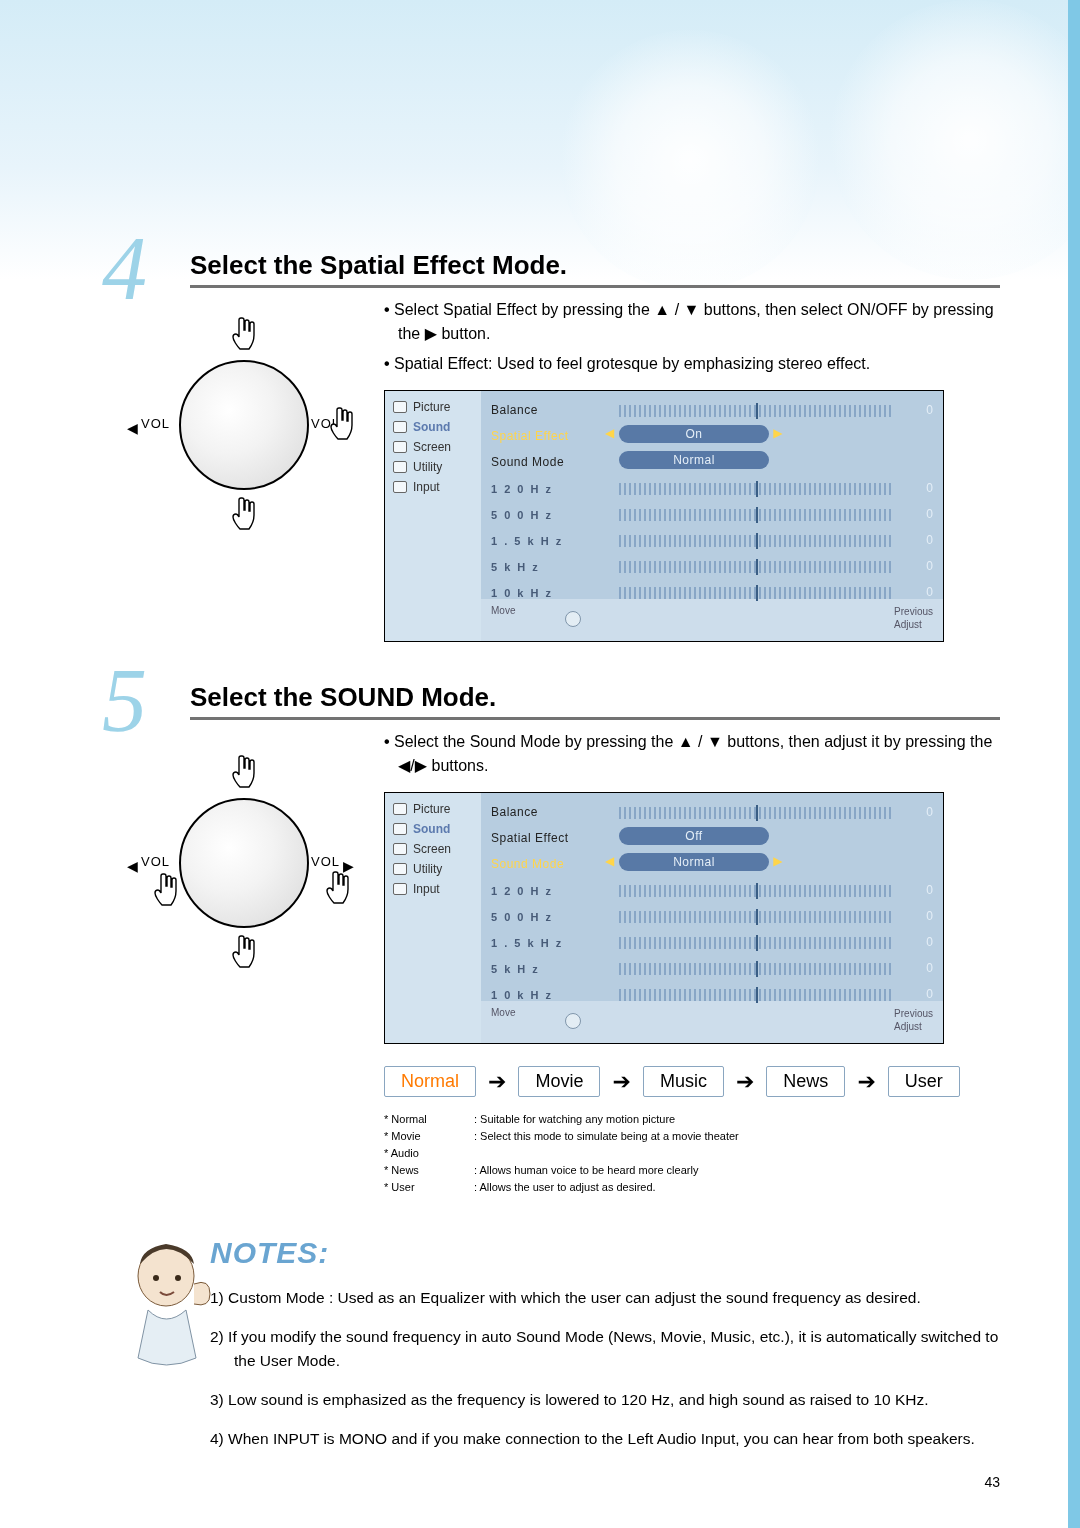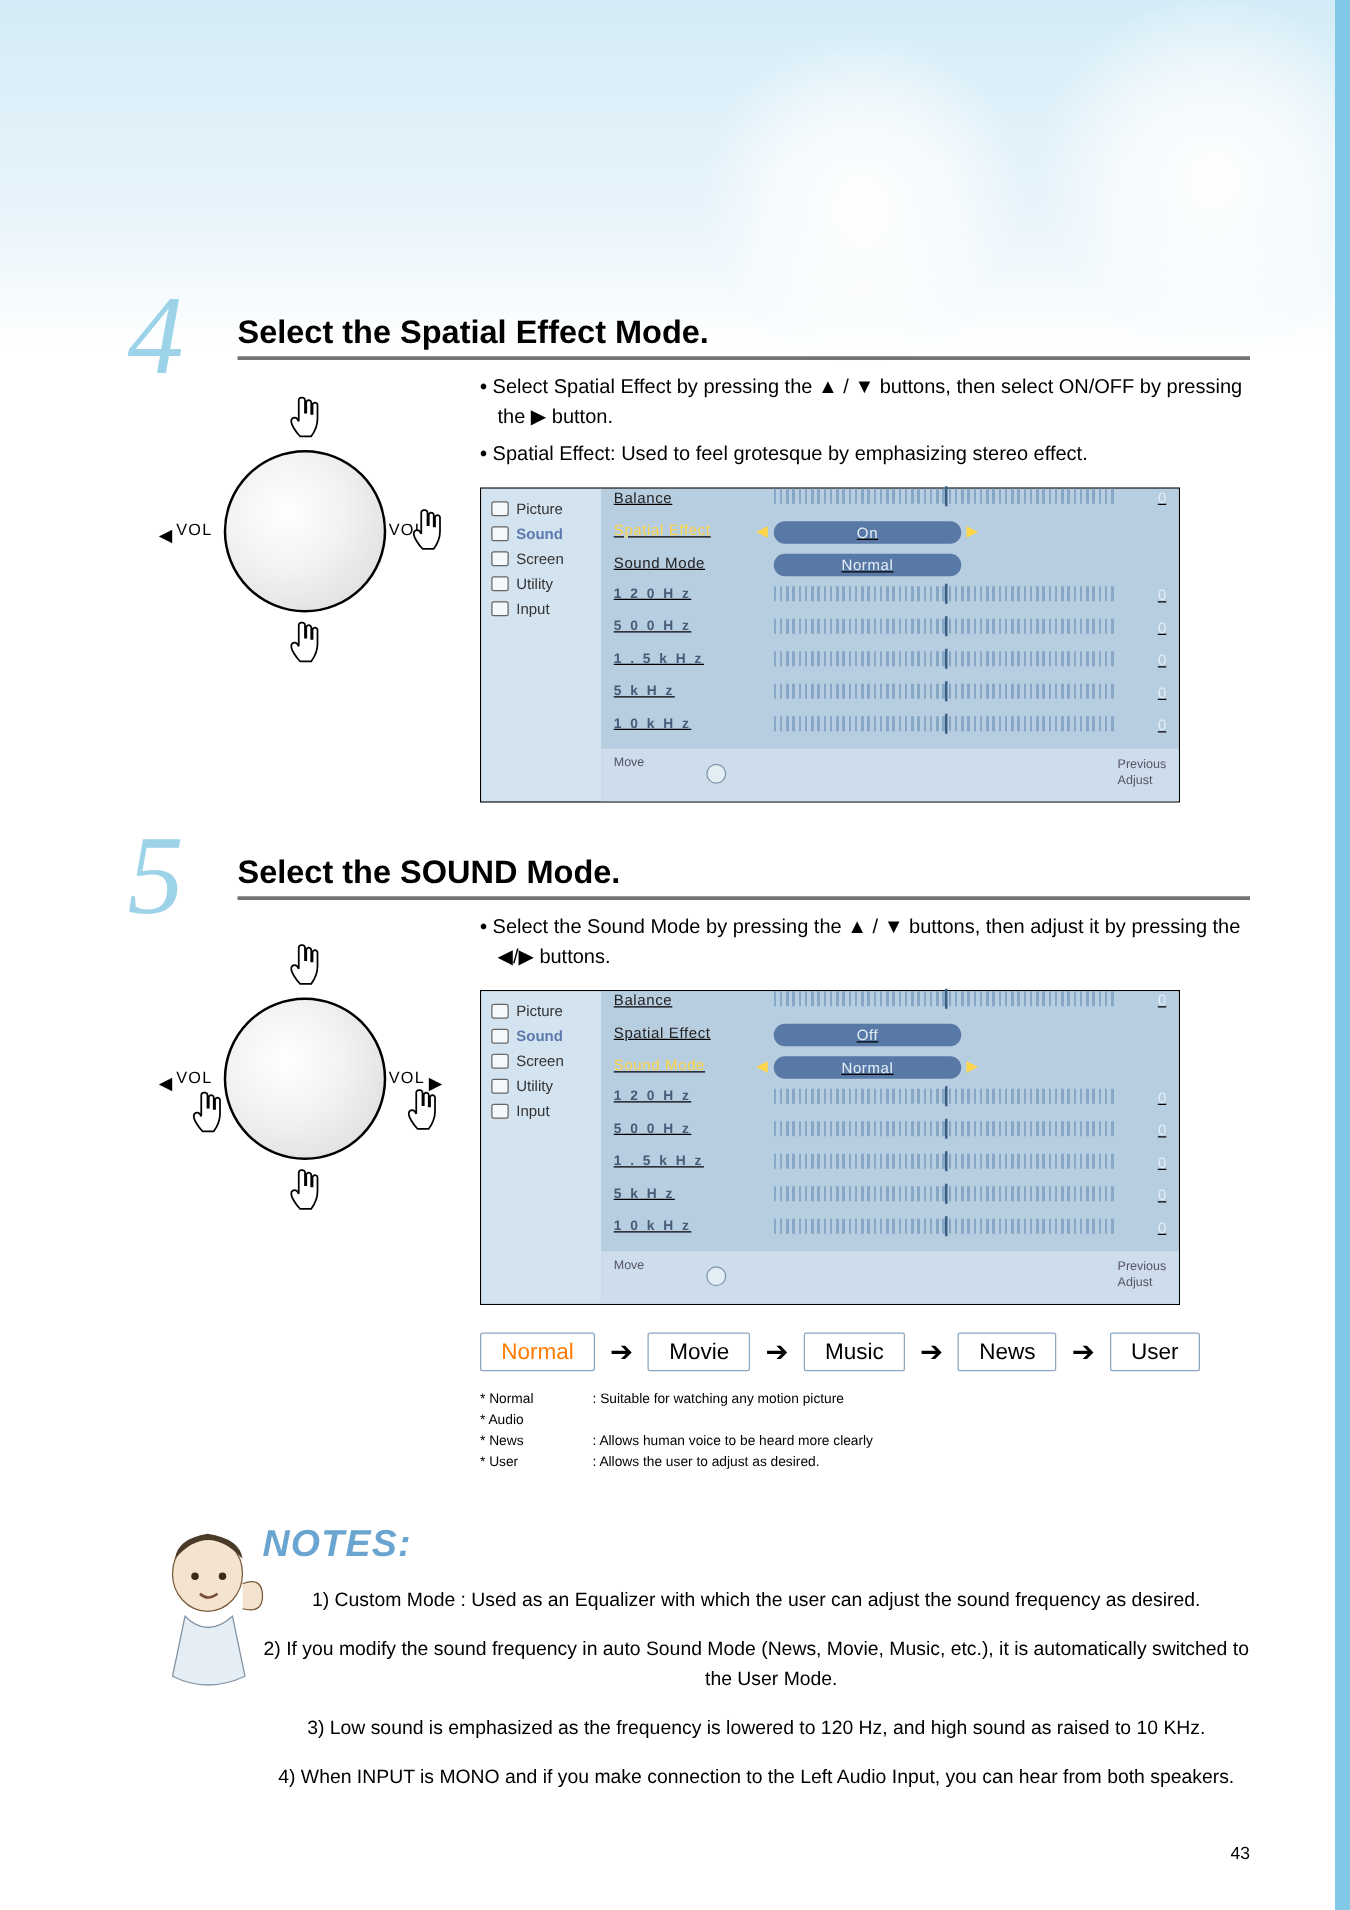--- a/index.html
+++ b/index.html
@@ -77,22 +77,22 @@
   }
   .osd-menu-row {
     display:flex; align-items:center; gap:6px; padding:3px 8px; font-size:12px; color:#333;
   }
   .osd-menu-row.sel { color:#5c7aae; font-weight:bold;}
   .osd-menu-row .mi { width:14px; height:12px; display:inline-block; border:1px solid #666; border-radius:2px; background:#f4f8fb;}
   .osd-main {
     flex:1; background:#b7cde0; padding:0; position:relative;
   }
   .osd-row {
-    display:flex; align-items:flex-start; height:26px; font-size:12px;
-    padding: 0 10px; gap:8px;text-decoration:underline;
+    display:flex; align-items:flex-end; height:26px; font-size:12px;
+    padding: 0 10px; gap:8px;
   }
   .osd-row.hl .osd-label { color:#ffd54a; }
   .osd-label { width:120px; color:#222; font-size:12px; letter-spacing:0.5px;}
   .osd-label.small { font-size:11px; letter-spacing:2px; color:#475b78; font-weight:bold;}
   .osd-bar {
     flex:1; height:12px; position:relative;
     background: repeating-linear-gradient(90deg, #88a6c6 0 2px, transparent 2px 5px);
     margin-right:6px;
   }
   .osd-bar .mid { position:absolute; left:50%; top:-2px; bottom:-2px; width:2px; background:#3a5e85;}
@@ -128,21 +128,21 @@
   .big-arrow { font-size:22px; color:#000; }
   .defs { font-size:11px; line-height:1.55; }
   .defs .dl { display:flex; }
   .defs .dt { width:90px; }
   .defs .dd { flex:1; }
   .notes-hd {
     color:#6aa5d1; font-size:30px; font-style:italic; font-weight:bold;
     letter-spacing:1px; margin: 26px 0 6px 0;
   }
   .notes { font-size:15.5px; line-height:1.5; }
-  .notes p { margin:16px 0 2px 0; padding-left:24px; text-indent:-24px;text-align:center;}
+  .notes p { margin:16px 0 2px 0; padding-left:24px; text-indent:-24px;}
   .page-num { position:absolute; bottom:38px; right:80px; font-size:14px;margin-left:48px; }
   .notes-figure {
     position:absolute; left:110px; width:120px; height:140px;
   }
   .notes-figure svg { width:100%; height:100%; }
   
   .step5 .remote-wrap { margin-top:6px; }
 </style>
 </head>
 <body>
@@ -405,20 +405,24 @@
           <span class="big-arrow">➔</span>
           <span class="mode-box">News</span>
           <span class="big-arrow">➔</span>
           <span class="mode-box">User</span>
         </div>
 
         <div class="defs">
           <div class="dl">
               <div class="dt">* Normal</div>
               <div class="dd">: Suitable for watching any motion picture</div>
+            </div>
+          <div class="dl">
+              <div class="dt">* Movie</div>
+              <div class="dd">: Select this mode to simulate being at a movie theater</div>
             </div>
           <div class="dl">
               <div class="dt">* Audio</div>
             </div>
           <div class="dl">
               <div class="dt">* News</div>
               <div class="dd">: Allows human voice to be heard more clearly</div>
             </div>
           <div class="dl">
               <div class="dt">* User</div>

